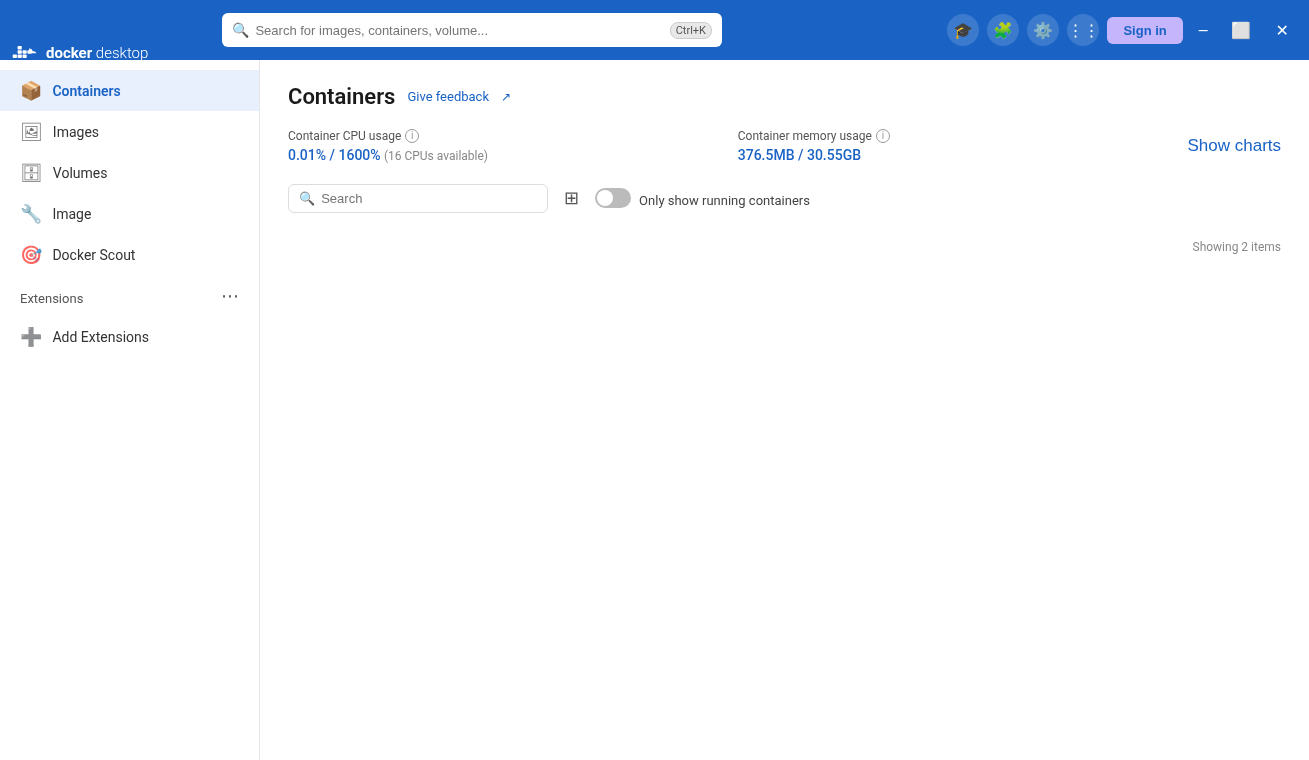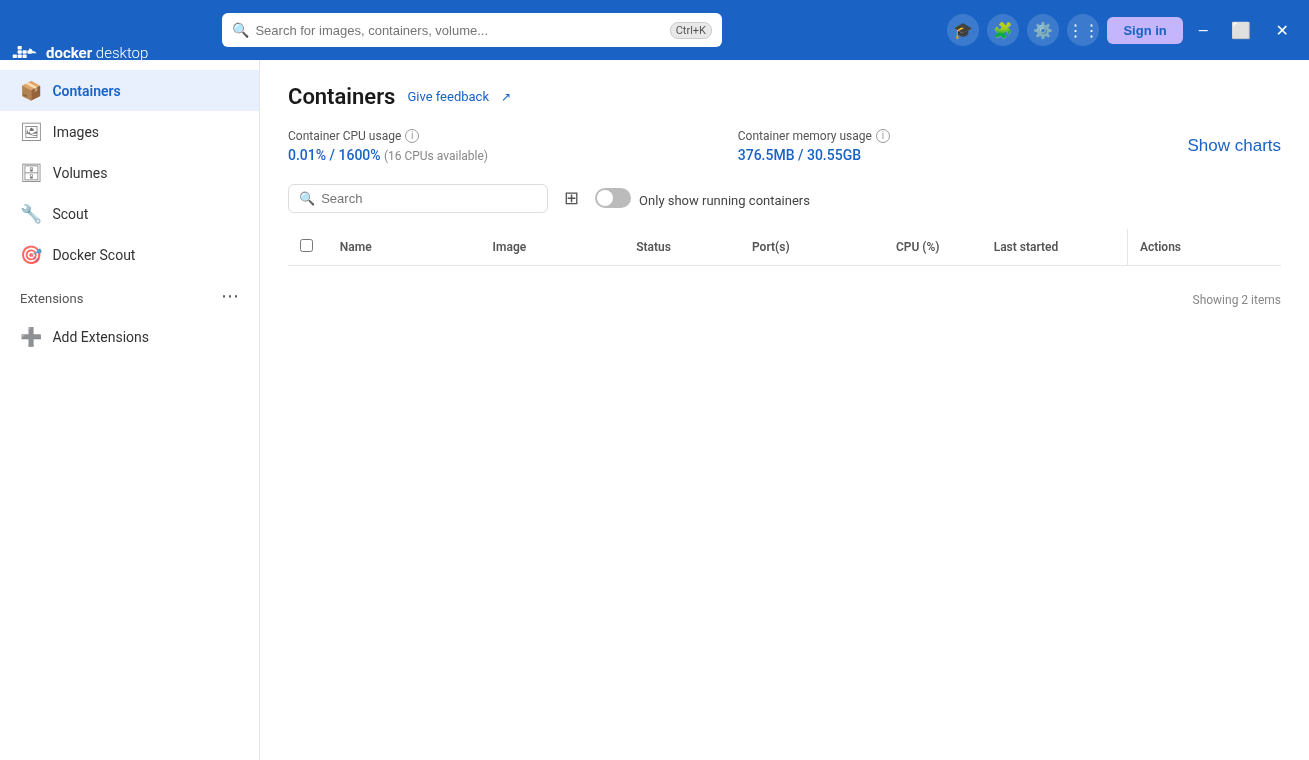--- a/index.html
+++ b/index.html
@@ -177,21 +177,21 @@
     <div class="nav-item">
       <span class="nav-icon">🖼</span>
       <span>Images</span>
     </div>
     <div class="nav-item">
       <span class="nav-icon">🗄</span>
       <span>Volumes</span>
     </div>
     <div class="nav-item">
       <span class="nav-icon">🔧</span>
-      <span>Scout</span>
+      <span>Image</span>
     </div>
     <div class="nav-item">
       <span class="nav-icon">🎯</span>
       <span>Docker Scout</span>
     </div>
 
     <div class="extensions-header">
       <span>Extensions</span>
       <span class="extensions-more">⋯</span>
     </div>
@@ -240,35 +240,16 @@
       <button class="grid-view-btn" id="grid-view-btn" style="background:none; border:none; cursor:pointer; font-size:18px; color:#555;">⊞</button>
 
       <div class="toggle-container">
         <div class="toggle-track">
           <div class="toggle-thumb"></div>
         </div>
         <span class="toggle-label">Only show running containers</span>
       </div>
     </div>
 
-    <table id="containers-table">
-      <thead>
-        <tr>
-          <th class="col-checkbox">
-            <input type="checkbox" style="">
-          </th>
-          <th class="col-name">Name</th>
-          <th class="col-image">Image</th>
-          <th class="col-status">Status</th>
-          <th class="col-ports">Port(s)</th>
-          <th class="col-cpu">CPU (%)</th>
-          <th class="col-started">Last started</th>
-          <th class="col-actions">Actions</th>
-        </tr>
-      </thead>
-      <tbody id="table-body">
-        
-      </tbody>
-    </table>
 
     <div id="showing-items">Showing 2 items</div>
   </div>
 </div>
 
 </body></html>

